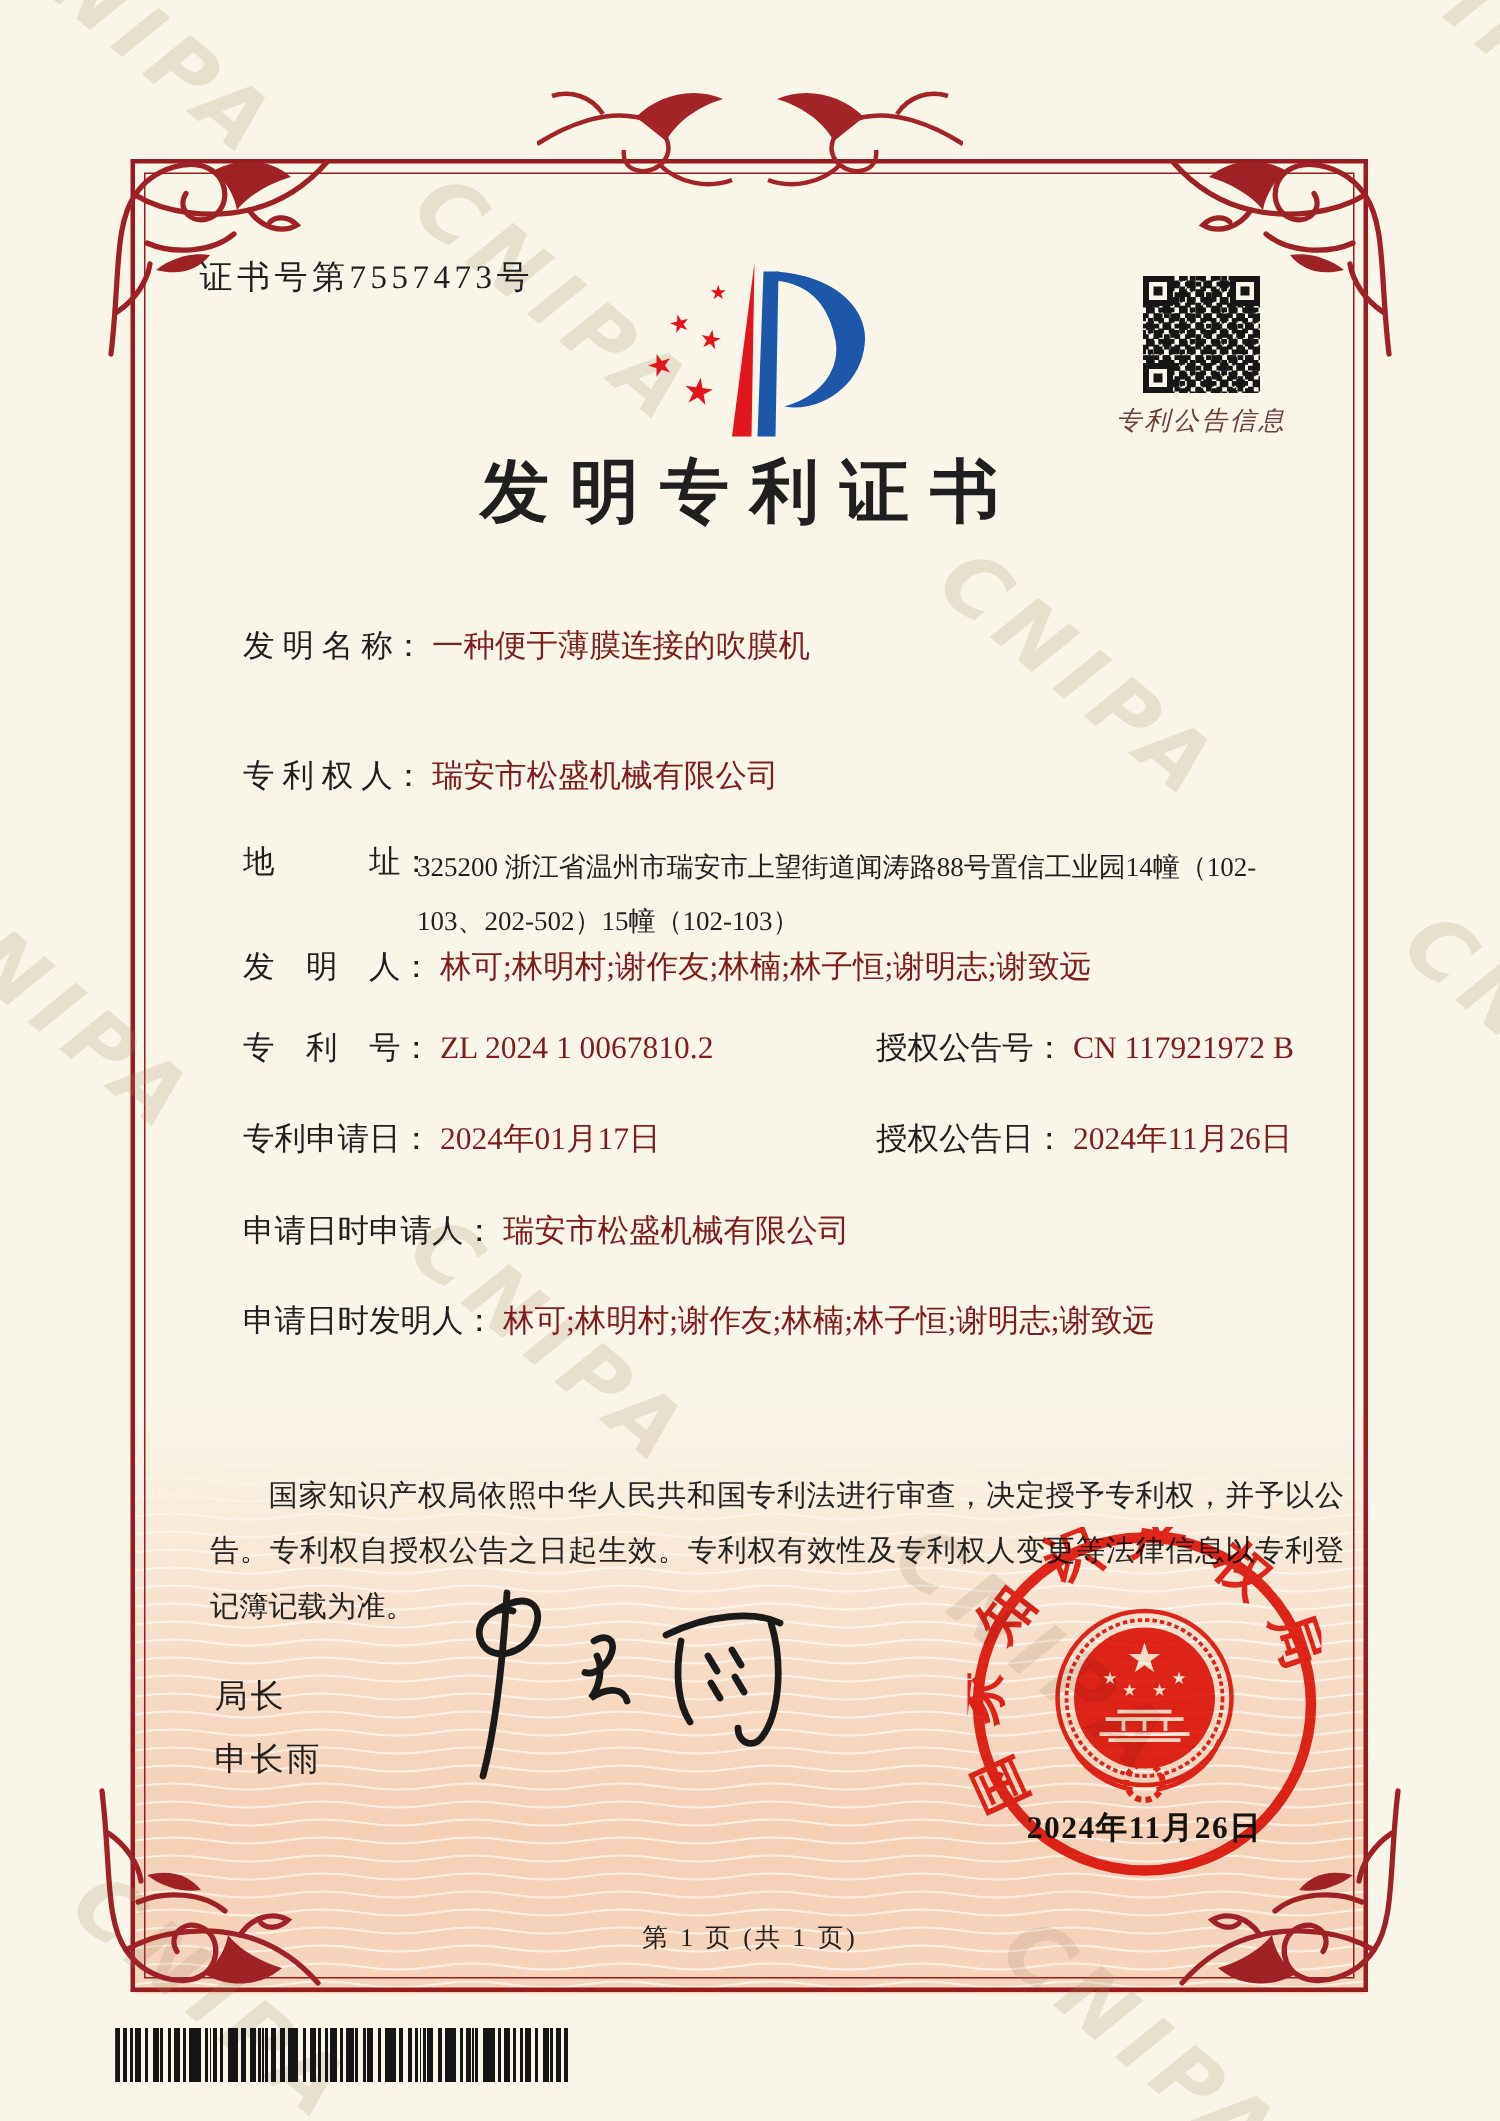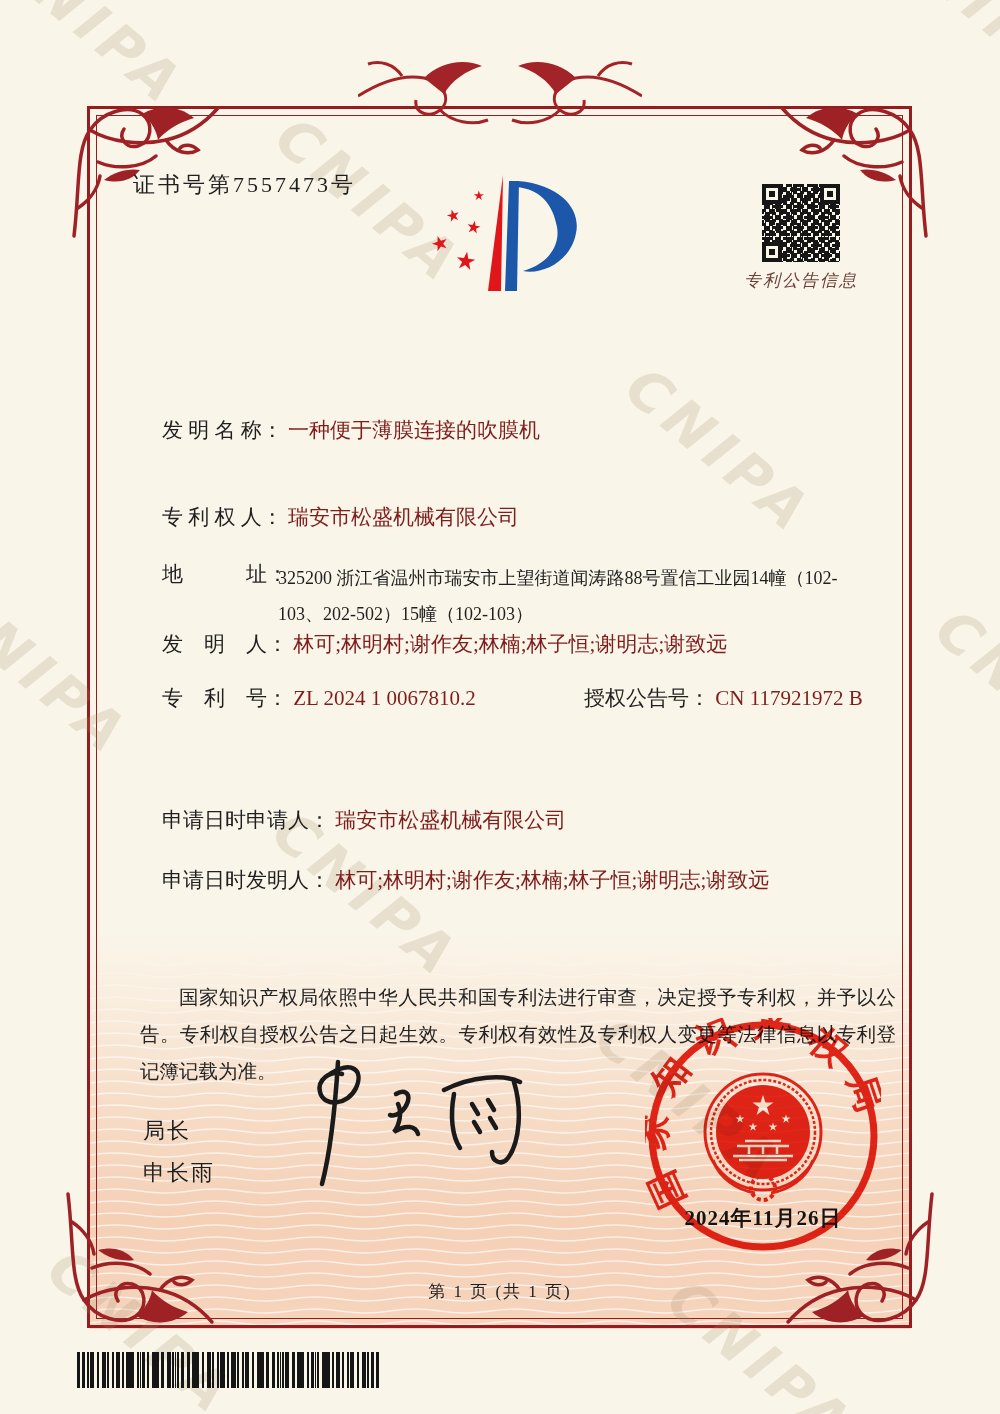--- a/index.html
+++ b/index.html
@@ -184,20 +184,21 @@
   </div>
 
   <div class="abs qr-wrap">
     <div class="qr"></div>
     <div class="finder f-tl"></div>
     <div class="finder f-tr"></div>
     <div class="finder f-bl"></div>
   </div>
   <div class="abs qr-label">专利公告信息</div>
 
+  <div class="abs title">发明专利证书</div>
 
   <div class="row" style="top:416px">
     <span class="lab">发 明 名 称：</span>
     <span class="val">一种便于薄膜连接的吹膜机</span>
   </div>
   <div class="row" style="top:503px">
     <span class="lab">专 利 权 人：</span>
     <span class="val">瑞安市松盛机械有限公司</span>
   </div>
   <div class="row" style="top:560px">
@@ -208,20 +209,28 @@
     <span class="lab">发　明　人：</span>
     <span class="val">林可;林明村;谢作友;林楠;林子恒;谢明志;谢致远</span>
   </div>
   <div class="row" style="top:684px">
     <span class="lab">专　利　号：</span>
     <span class="val">ZL 2024 1 0067810.2</span>
   </div>
   <div class="row col2" style="top:684px">
     <span class="lab">授权公告号：</span>
     <span class="val">CN 117921972 B</span>
+  </div>
+  <div class="row" style="top:745px">
+    <span class="lab">专利申请日：</span>
+    <span class="val">2024年01月17日</span>
+  </div>
+  <div class="row col2" style="top:745px">
+    <span class="lab">授权公告日：</span>
+    <span class="val">2024年11月26日</span>
   </div>
   <div class="row" style="top:806px">
     <span class="lab">申请日时申请人：</span>
     <span class="val">瑞安市松盛机械有限公司</span>
   </div>
   <div class="row" style="top:866px">
     <span class="lab">申请日时发明人：</span>
     <span class="val">林可;林明村;谢作友;林楠;林子恒;谢明志;谢致远</span>
   </div>
 

